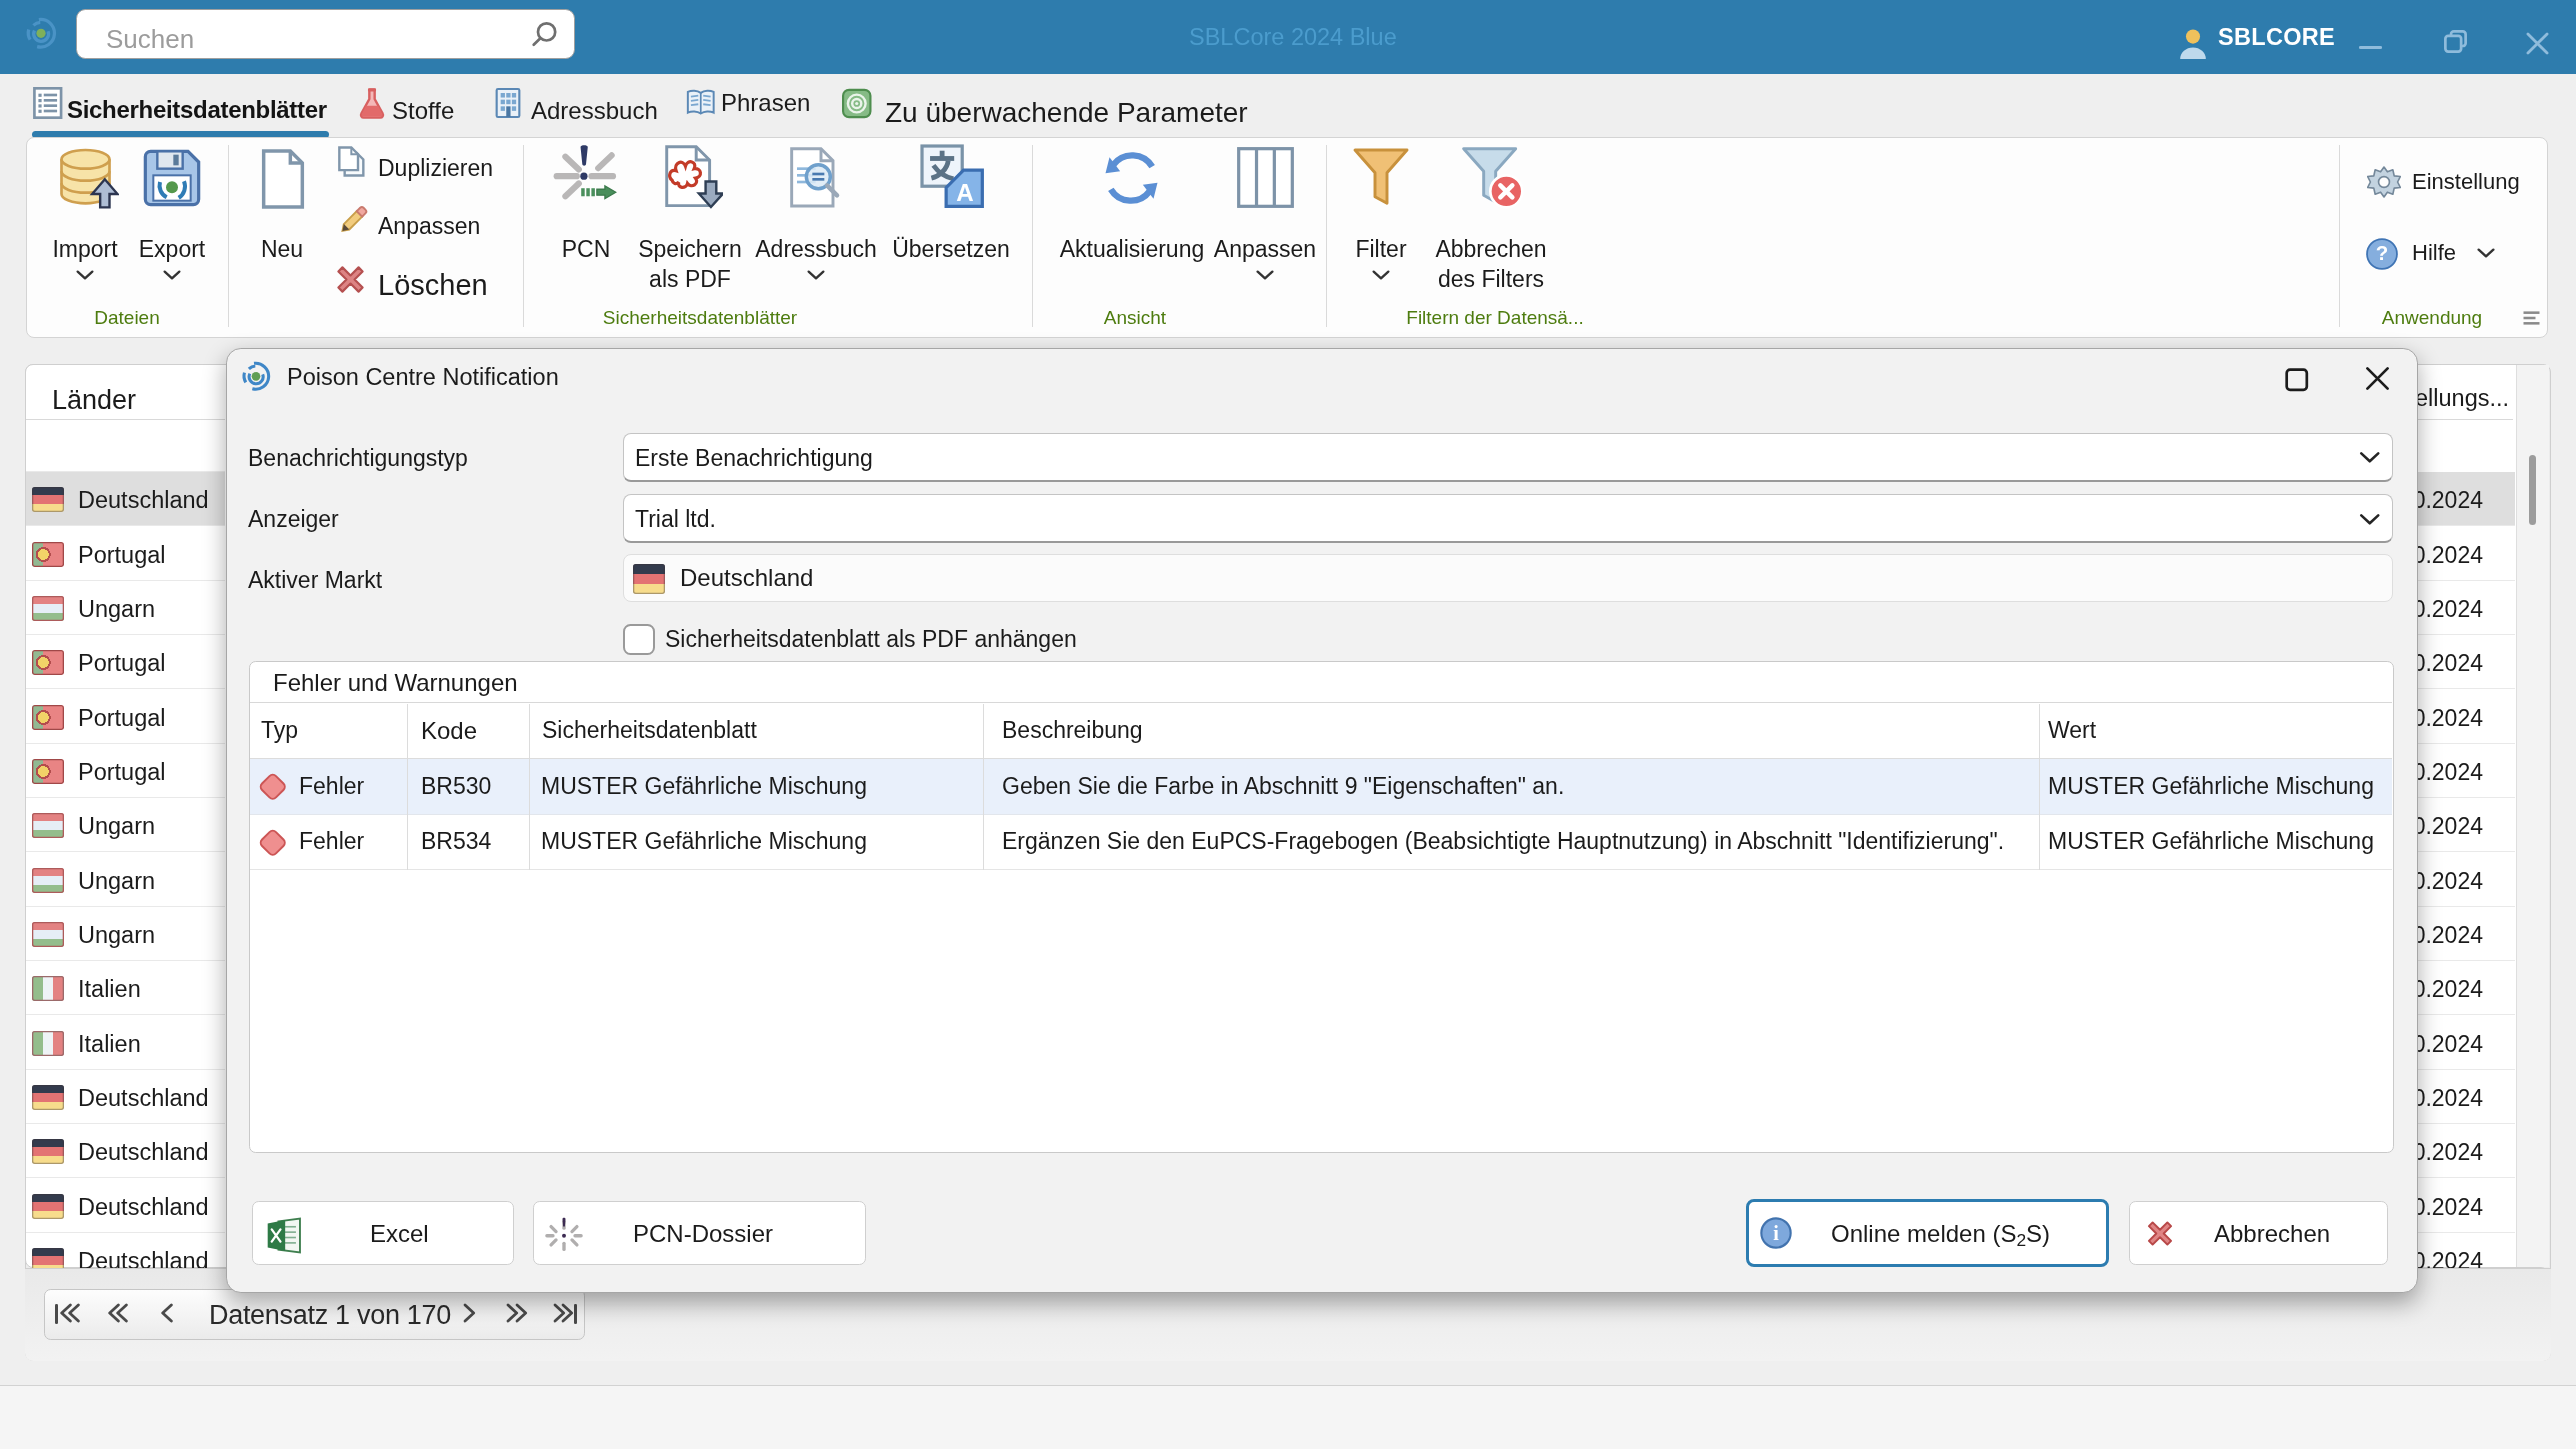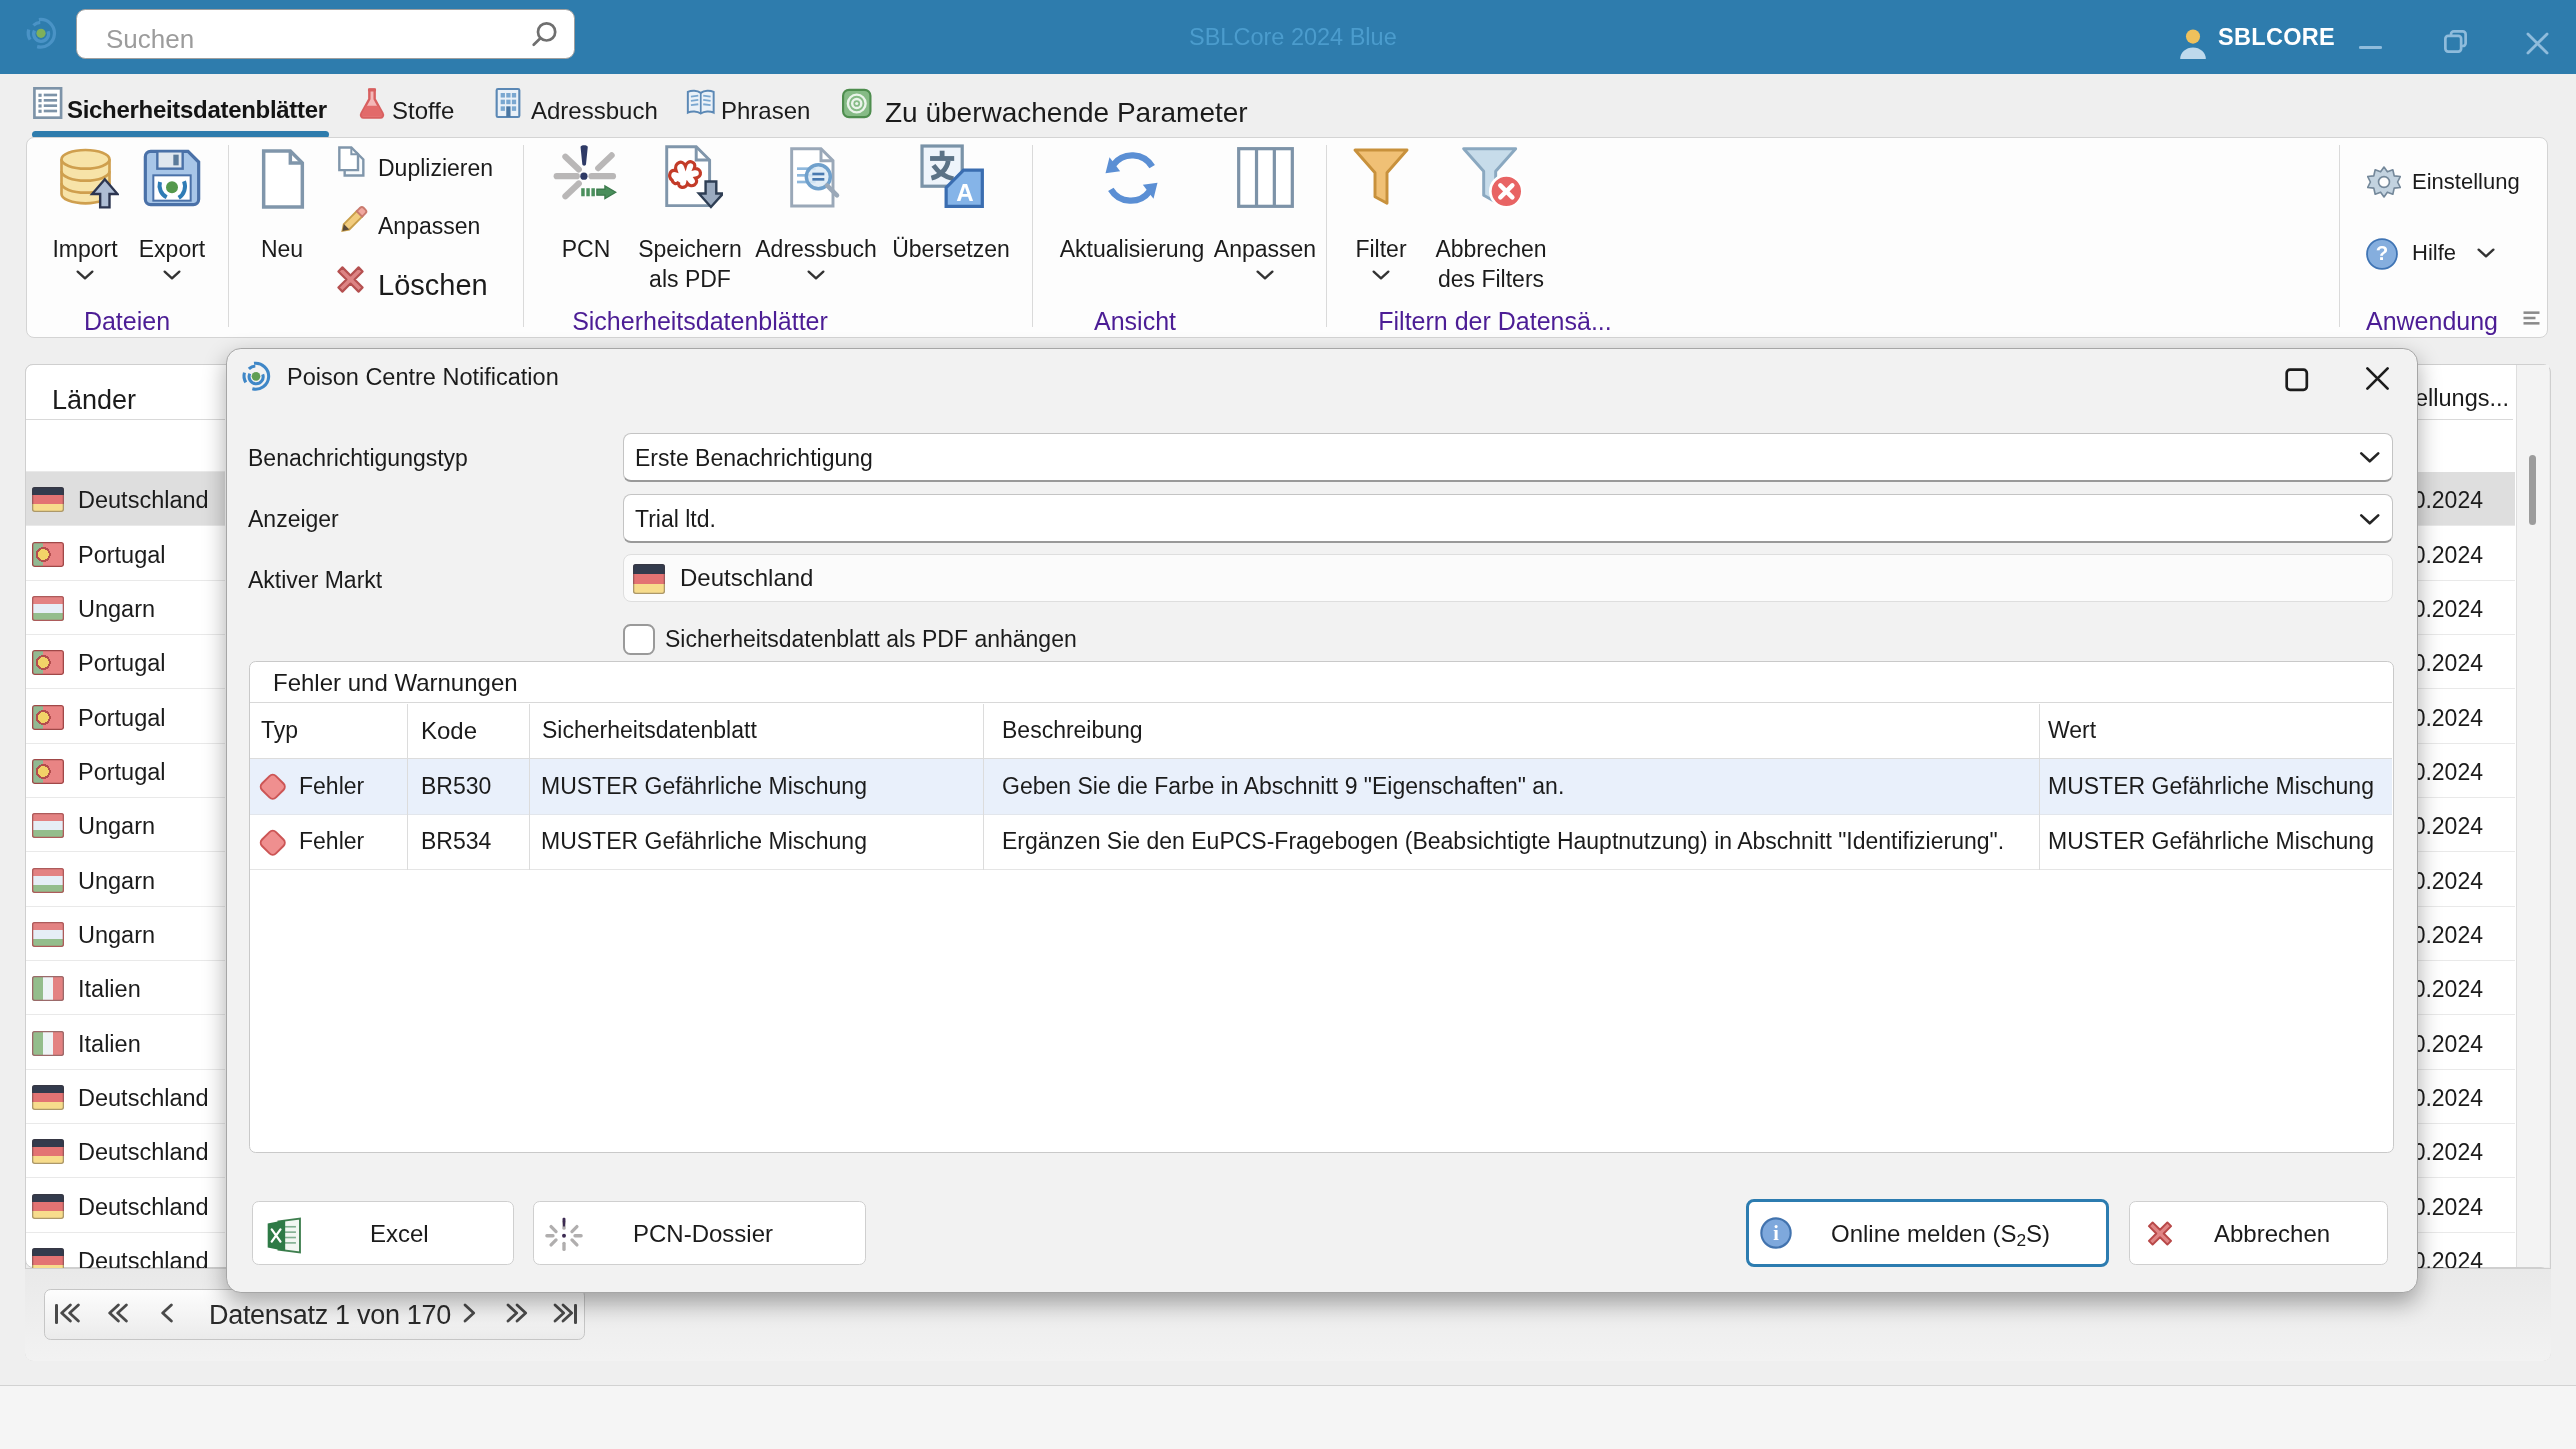--- a/index.html
+++ b/index.html
@@ -1,21 +1,21 @@
 <!DOCTYPE html>
 <html style="font-size:10.7px"><head>
 <meta charset="utf-8">
 <style>
 *{margin:0;padding:0;box-sizing:border-box}
 html,body{width:2576px;height:1449px}
 body{font-family:"Liberation Sans",sans-serif;background:#efefef;position:relative;overflow:hidden;color:#1b1b1b}
 .abs{position:absolute}
 .txt{position:absolute;white-space:nowrap;font-size:22px;line-height:1}
 .vline{position:absolute;width:1.3px;background:#dadada}
-.glabel{position:absolute;font-size:25px;color:#4c1d95;white-space:nowrap;transform:translateX(-50%)}
+.glabel{position:absolute;font-size:19px;color:#4d7c0f;white-space:nowrap;transform:translateX(-50%)}
 .ilabel{position:absolute;font-size:23px;color:#1b1b1b;white-space:nowrap;transform:translateX(-50%)}
 .chev{position:absolute;width:20px;height:12px;transform:translateX(-50%)}
 svg{display:block}
 </style>
 </head>
 <body>
 
 <div class="abs" style="left:0;top:0;width:2576px;height:74px;background:#2e7cad"></div>
 
 <svg class="abs" style="left:24px;top:16px" width="34" height="34" viewBox="0 0 48 48">
@@ -98,21 +98,21 @@
   <line x1="12" y1="3" x2="12" y2="19.8" stroke="#5b88b5" stroke-width="1.4"></line>
   <g stroke="#7aa7d0" stroke-width="1.5">
     <line x1="4" y1="6" x2="10" y2="5.2"></line>
       <line x1="4" y1="9.5" x2="10" y2="8.7"></line>
       <line x1="4" y1="13" x2="10" y2="12.2"></line>
     <line x1="14" y1="5.2" x2="20" y2="6"></line>
       <line x1="14" y1="8.7" x2="20" y2="9.5"></line>
       <line x1="14" y1="12.2" x2="20" y2="13"></line>
   </g>
 </svg>
-<div class="txt" style="left:721px;top:99px;font-size:24px">Phrasen</div>
+<div class="txt" style="left:721px;top:91px;font-size:24px">Phrasen</div>
 
 <svg class="abs" style="left:842px;top:88px" width="29.5" height="31" viewBox="0 0 22 23">
   <rect x="0.8" y="1.3" width="20.4" height="20.4" rx="4.5" fill="#86bb86" stroke="#4e8d4e" stroke-width="1.6"></rect>
   <circle cx="11" cy="11.5" r="6.6" fill="none" stroke="#eaf4ea" stroke-width="1.8"></circle>
   <circle cx="11" cy="11.5" r="3.4" fill="none" stroke="#eaf4ea" stroke-width="1.8"></circle>
   <circle cx="11" cy="11.5" r="1.2" fill="#eaf4ea"></circle>
 </svg>
 <div class="txt" style="left:885px;top:99px;font-size:28px">Zu überwachende Parameter</div>
 
 <div class="abs" style="left:25.5px;top:137px;width:2522px;height:201px;background:#fdfdfd;border:1.3px solid #d4d4d4;border-radius:8px"></div>

